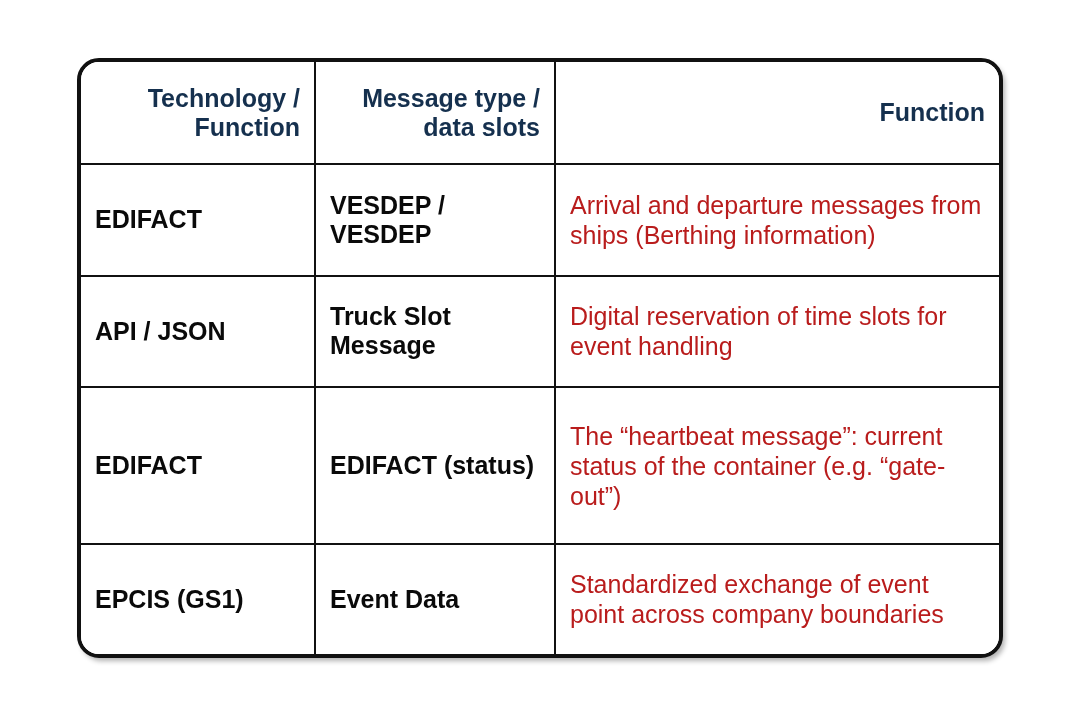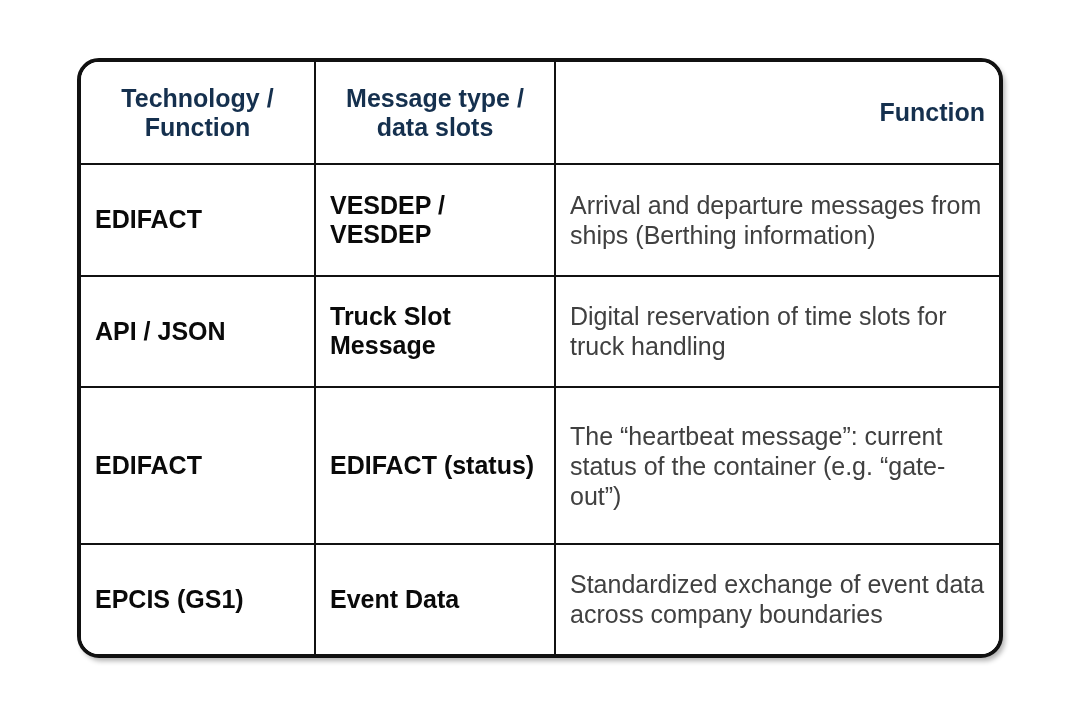--- a/index.html
+++ b/index.html
@@ -61,37 +61,37 @@
   table.data-table tr > *:last-child  { border-right: none; }
   table.data-table thead tr > *       { border-top: none; }
   table.data-table tbody tr:last-child > * { border-bottom: none; }
 
   
   thead th {
     color: #15304e;
     font-weight: bold;
     font-size: 25px;
     line-height: 1.16;
-    text-align: center;
+    text-align: right;
     height: 102px;
   }
   thead th.center {
     text-align: right;
   }
 
   
   td.key-cell {
     color: #0a0a0a;
     font-weight: bold;
     font-size: 25px;
     line-height: 1.16;
     text-align: left;
   }
   td.func-cell {
-    color: #404040;
+    color: #b91c1c;
     font-weight: normal;
     font-size: 25px;
     line-height: 1.2;
     text-align: left;
     padding-left: 16px;
   }
 
   .nowrap-line { display: block; white-space: pre; }
 </style>
 </head>
@@ -126,28 +126,28 @@
               <span class="nowrap-line">VESDEP</span>
             </td>
           <td class="func-cell">Arrival and departure messages from ships (Berthing information)</td>
         </tr>
         <tr>
           <td class="key-cell">API / JSON</td>
           <td class="key-cell">
               <span class="nowrap-line">Truck Slot</span>
               <span class="nowrap-line">Message</span>
             </td>
-          <td class="func-cell">Digital reservation of time slots for truck handling</td>
+          <td class="func-cell">Digital reservation of time slots for event handling</td>
         </tr>
         <tr>
           <td class="key-cell">EDIFACT</td>
           <td class="key-cell">EDIFACT (status)</td>
           <td class="func-cell">The “heartbeat message”: current status of the container (e.g. “gate-out”)</td>
         </tr>
         <tr>
           <td class="key-cell">EPCIS (GS1)</td>
           <td class="key-cell">Event Data</td>
-          <td class="func-cell">Standardized exchange of event data across company boundaries</td>
+          <td class="func-cell">Standardized exchange of event point across company boundaries</td>
         </tr>
       </tbody>
     </table>
   </div>
 </div>
 
 </body></html>

